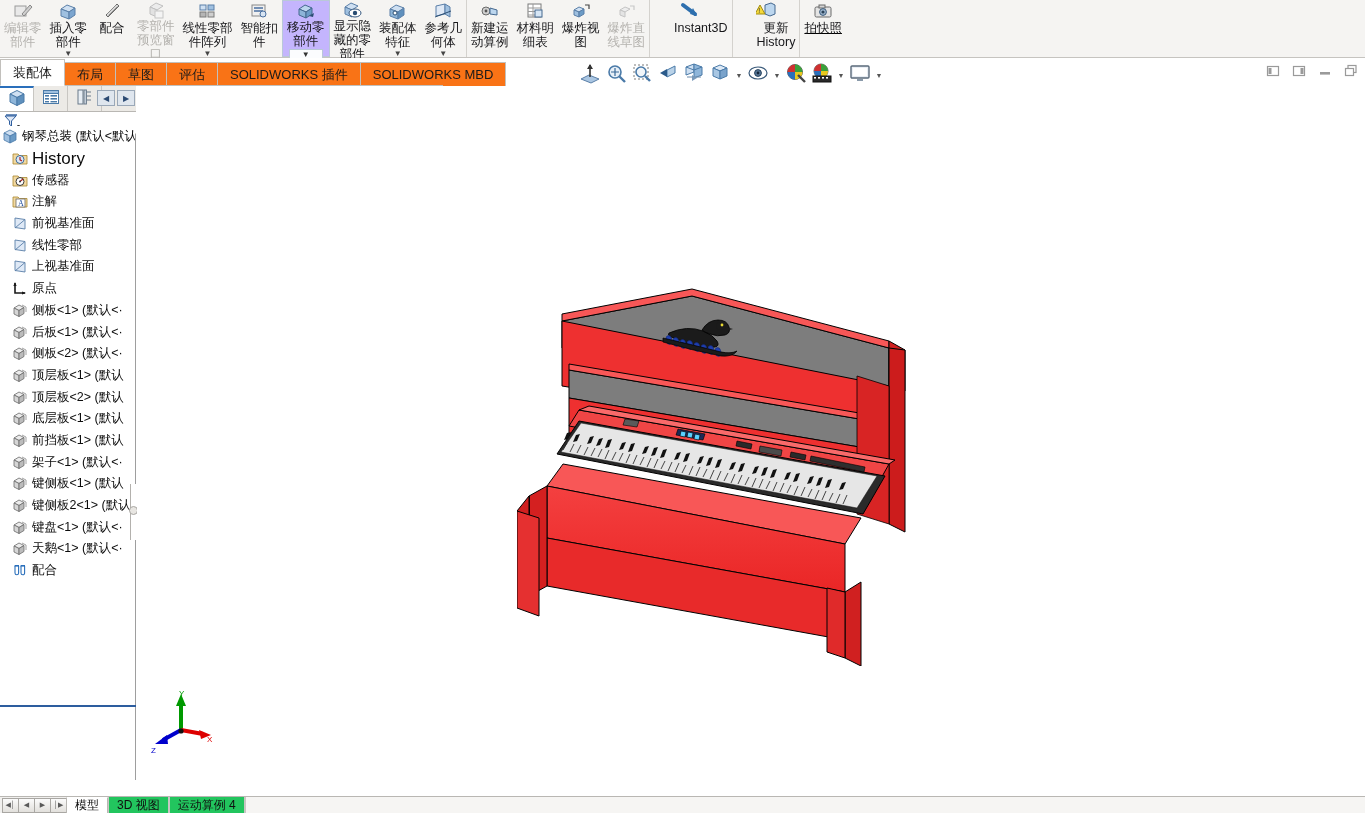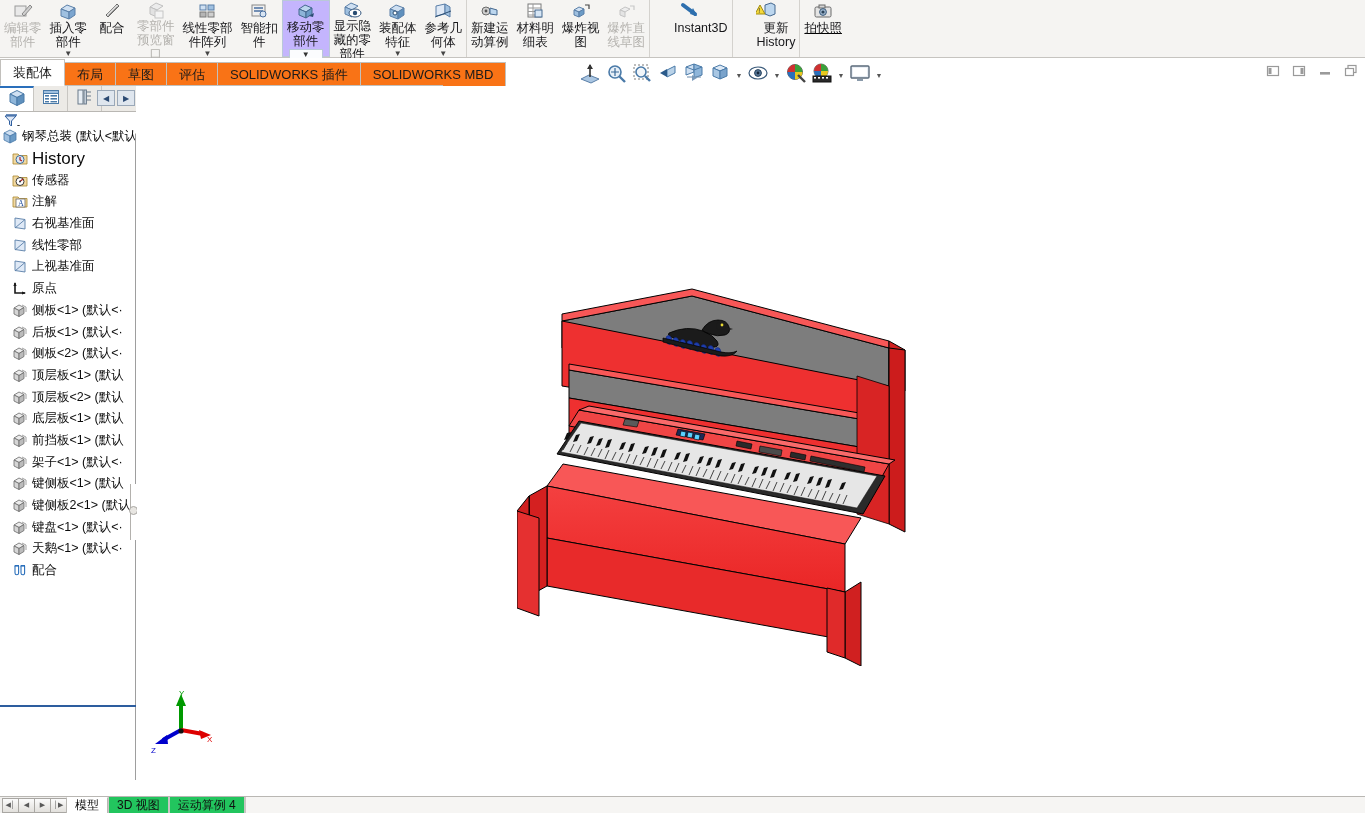--- a/index.html
+++ b/index.html
@@ -563,21 +563,21 @@
           </span>
           <span class="ttext">注解</span>
         </div>
         <div class="trow indent">
           <span class="tico">
             <svg width="17" height="17" viewBox="0 0 17 17">
               <path d="M3 3 l10 1.5 l0 9.5 l-10 -1.5 z" fill="#dfe9f6" stroke="#5a7fa8" stroke-width="0.9"></path>
               <line x1="3" y1="13" x2="13" y2="4.5" stroke="#5a7fa8" stroke-width="0.9"></line>
             </svg>
           </span>
-          <span class="ttext">右视基准面</span>
+          <span class="ttext">前视基准面</span>
         </div>
         <div class="trow indent">
           <span class="tico">
             <svg width="17" height="17" viewBox="0 0 17 17">
               <path d="M3 3 l10 1.5 l0 9.5 l-10 -1.5 z" fill="#dfe9f6" stroke="#5a7fa8" stroke-width="0.9"></path>
               <line x1="3" y1="13" x2="13" y2="4.5" stroke="#5a7fa8" stroke-width="0.9"></line>
             </svg>
           </span>
           <span class="ttext">线性零部</span>
         </div>

